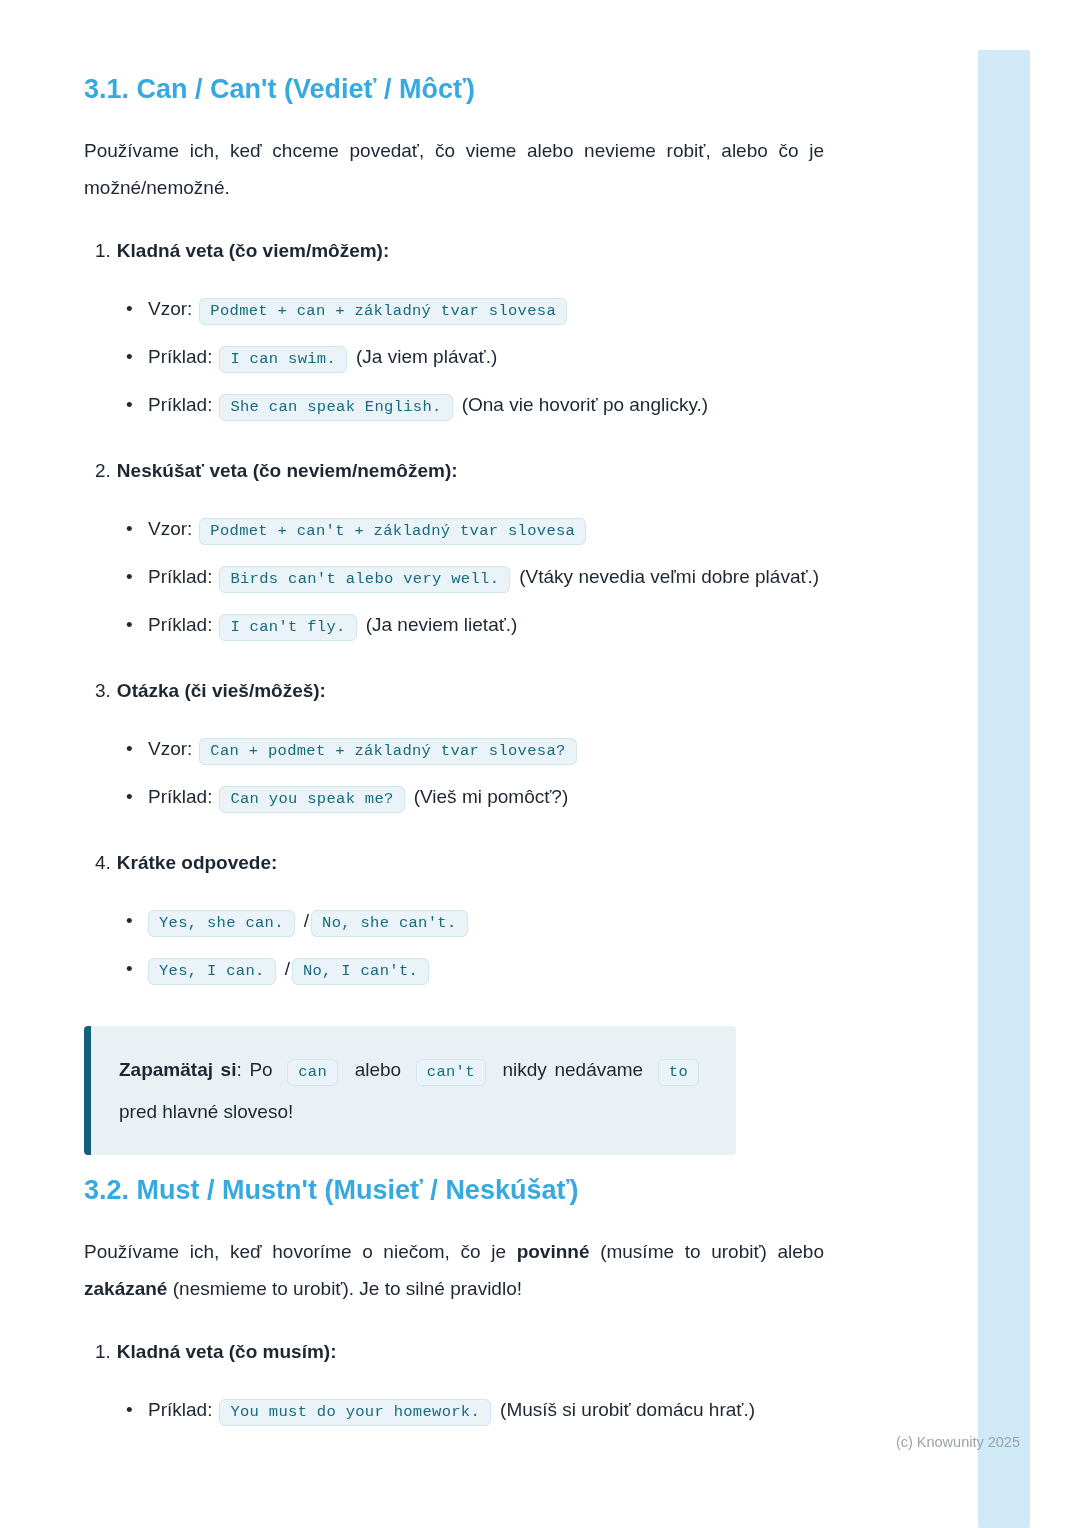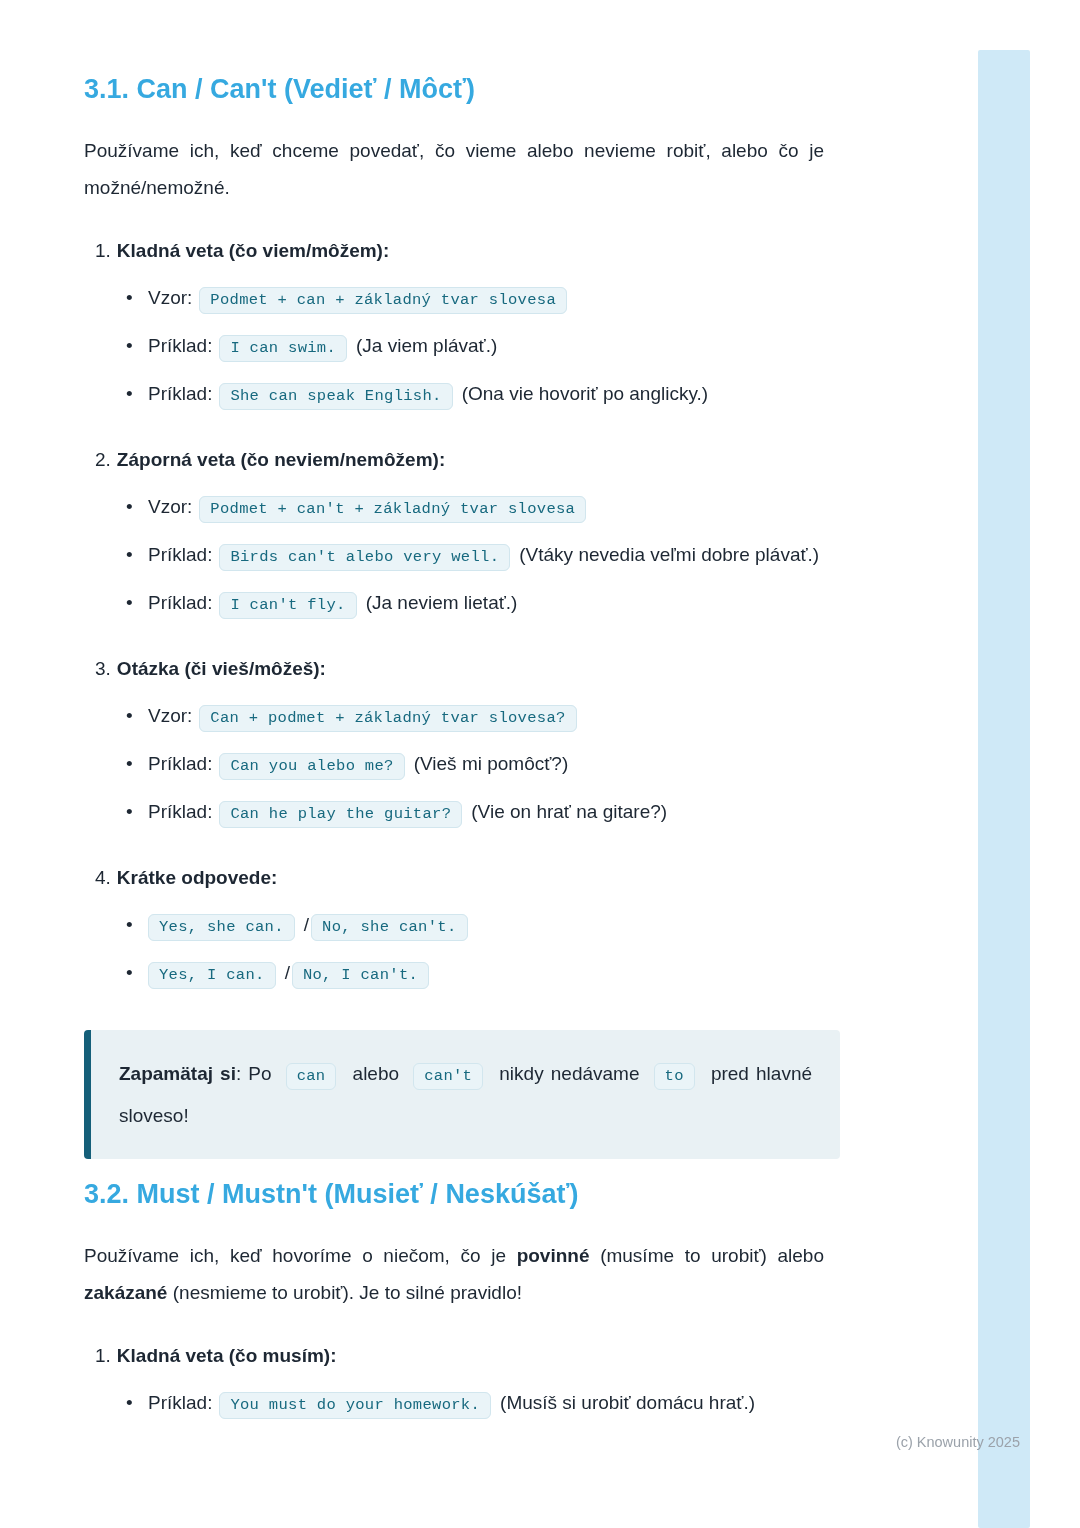--- a/index.html
+++ b/index.html
@@ -18,21 +18,21 @@
   h1.sec {
     color:var(--heading, #36a9e0);
     font-size:27px; font-weight:bold; line-height:34px; margin-bottom:26px;
   }
   h1.sec2 { margin-top:18px; }
   p.intro { font-size:19px; line-height:37px; text-align:justify; }
   .oitem { margin-top:26px; }
   .ohead { font-size:19px; line-height:38px; padding-left:11px; margin-bottom:6px; }
   .num { font-weight:normal; }
   .ttl { font-weight:bold; margin-left:6px; }
-  ul.bullets { list-style:none; padding-left:64px; margin-top:9px; }
+  ul.bullets { list-style:none; padding-left:64px; margin-top:20px; }
   ul.bullets li { position:relative; font-size:19px; line-height:37px; margin:8px 0; }
   ul.bullets li::before {
     content:"\2022"; position:absolute; left:-22px; top:0;
     font-size:19px; color:#1d2733;
   }
   .lbl { color:#1d2733; }
   code.chip {
     font-family:"Liberation Mono", "DejaVu Sans Mono", monospace;
     font-size:15.5px; letter-spacing:0.3px;
     color:var(--code-text, #17697f);
@@ -46,21 +46,21 @@
   .pair code.chip { margin-left:0; margin-right:9px; }
   .pair .sep { margin:0 2px 0 0; }
   .callout {
     margin-top:36px;
     background:var(--callout-bg, #e9f1f4);
     border-left:7px solid var(--callout-border, #155f79);
     border-radius:4px;
     padding:24px 28px;
     font-size:19px; line-height:39px;
     text-align:justify;
-    width:756px;
+    width:652px;
   }
   .callout .cb { font-weight:bold; }
   .intro b { font-weight:bold; }
   .footer {
     position:absolute; top:1434px; right:60px;
     font-size:14.5px; color:#9ba2aa; z-index:3;
   }
 </style>
 </head>
 <body>
@@ -85,21 +85,21 @@
         <span class="lbl">Príklad:</span><code class="chip">I can swim.</code><span class="aft">(Ja viem plávať.)</span>
       </li>
       <li>
         <span class="lbl">Príklad:</span><code class="chip">She can speak English.</code><span class="aft">(Ona vie hovoriť po anglicky.)</span>
       </li>
     </ul>
   </div>
 
   <div class="oitem">
     <div class="ohead">
-      <span class="num">2.</span><span class="ttl">Záporná veta (čo neviem/nemôžem):</span>
+      <span class="num">2.</span><span class="ttl">Neskúšať veta (čo neviem/nemôžem):</span>
     </div>
     <ul class="bullets">
       <li>
         <span class="lbl">Vzor:</span><code class="chip">Podmet + can't + základný tvar slovesa</code><span class="aft"></span>
       </li>
       <li>
         <span class="lbl">Príklad:</span><code class="chip">Birds can't alebo very well.</code><span class="aft">(Vtáky nevedia veľmi dobre plávať.)</span>
       </li>
       <li>
         <span class="lbl">Príklad:</span><code class="chip">I can't fly.</code><span class="aft">(Ja neviem lietať.)</span>
@@ -109,24 +109,21 @@
 
   <div class="oitem">
     <div class="ohead">
       <span class="num">3.</span><span class="ttl">Otázka (či vieš/môžeš):</span>
     </div>
     <ul class="bullets">
       <li>
         <span class="lbl">Vzor:</span><code class="chip">Can + podmet + základný tvar slovesa?</code><span class="aft"></span>
       </li>
       <li>
-        <span class="lbl">Príklad:</span><code class="chip">Can you alebo me?</code><span class="aft">(Vieš mi pomôcť?)</span>
-      </li>
-      <li>
-        <span class="lbl">Príklad:</span><code class="chip">Can he play the guitar?</code><span class="aft">(Vie on hrať na gitare?)</span>
+        <span class="lbl">Príklad:</span><code class="chip">Can you speak me?</code><span class="aft">(Vieš mi pomôcť?)</span>
       </li>
     </ul>
   </div>
 
   <div class="oitem">
     <div class="ohead">
       <span class="num">4.</span><span class="ttl">Krátke odpovede:</span>
     </div>
     <ul class="bullets">
       <li class="pair">

